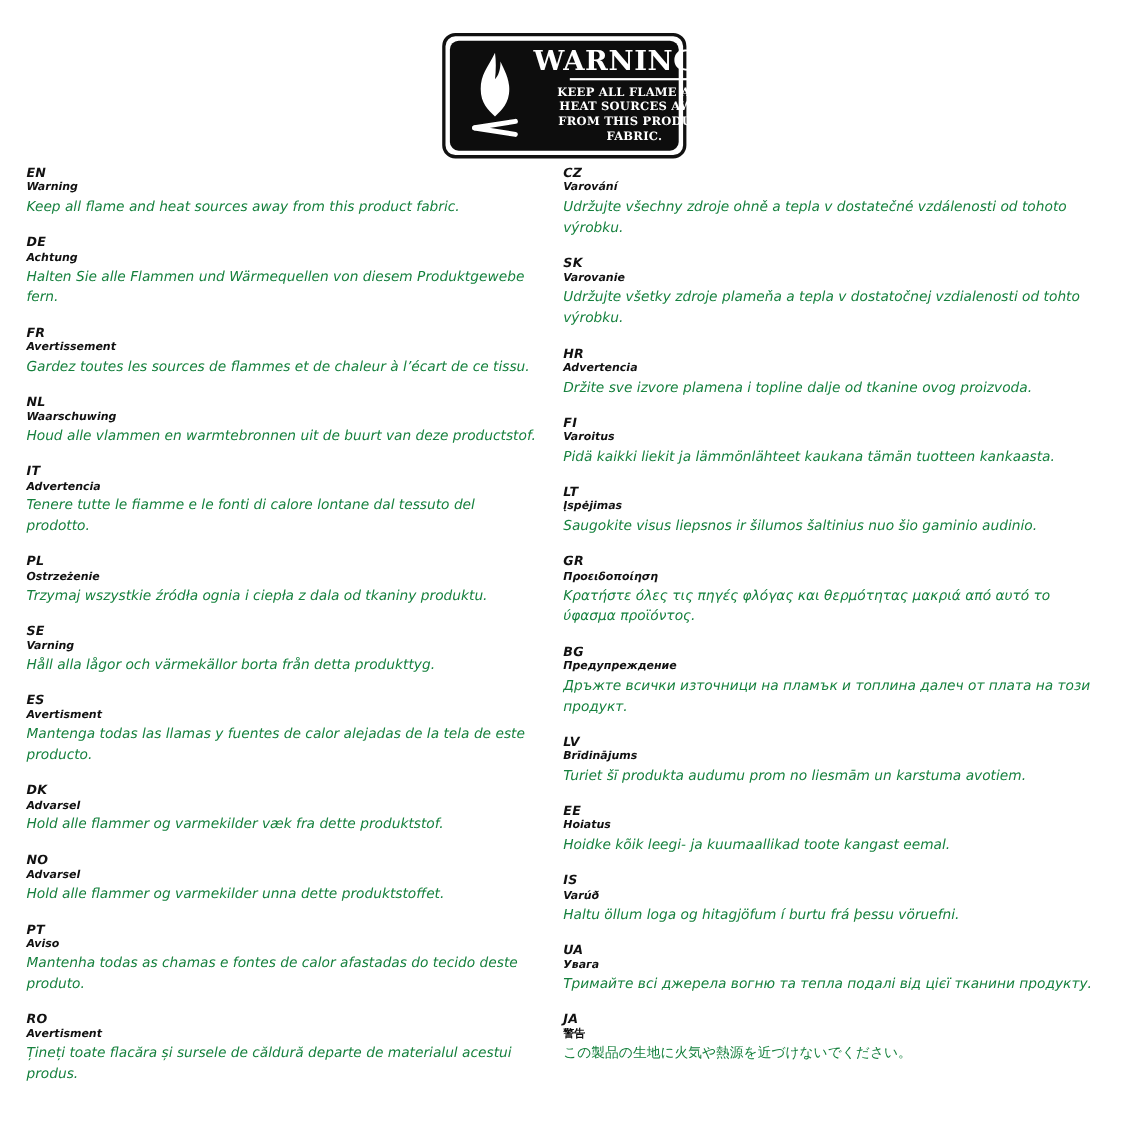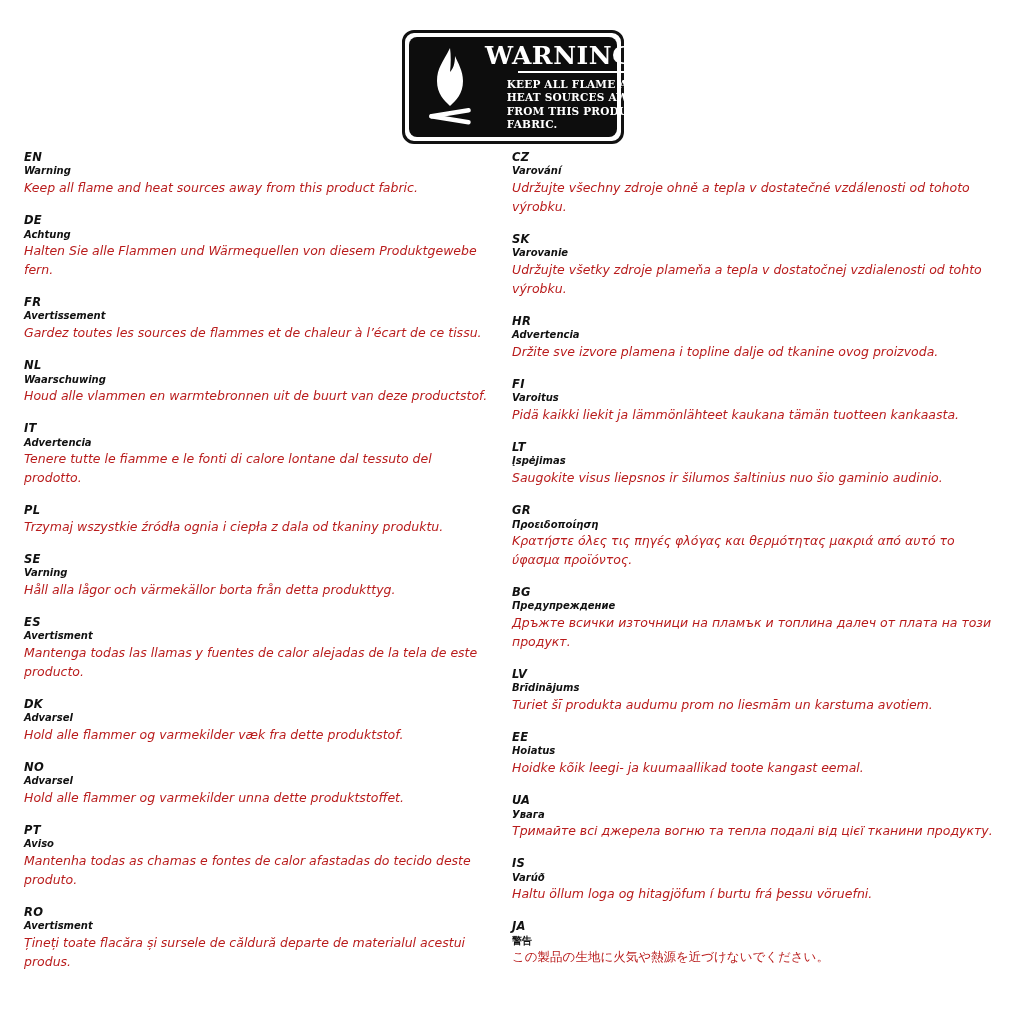--- a/index.html
+++ b/index.html
@@ -73,21 +73,21 @@
     height: 2px;
     background: #ffffff;
     margin-bottom: 5px;
   }
   .badge-sub {
     font-family: "DejaVu Serif", "Liberation Serif", serif;
     font-weight: bold;
     font-size: 10.5px;
     line-height: 1.28;
     color: #ffffff;
-    text-align: left;
+    text-align: center;
     letter-spacing: 0.2px;
   }
 
   
   .columns {
     position: absolute;
     top: 150px;
     left: 0;
     width: 1024px;
     display: flex;
@@ -113,21 +113,21 @@
   .entry .head {
     font-size: 10px;
     font-weight: bold;
     font-style: italic;
     color: #111111;
     line-height: 1.45;
   }
   .entry .body {
     font-size: 12.5px;
     font-style: italic;
-    color: #b91c1c;
+    color: #15803d;
     line-height: 1.5;
   }
   .entry.cjk .head,
   .entry.cjk .body {
     font-style: normal;
   }
 </style>
 </head>
 <body>
 
@@ -182,20 +182,21 @@
         <div class="head">Waarschuwing</div>
         <div class="body">Houd alle vlammen en warmtebronnen uit de buurt van deze productstof.</div>
       </div>
       <div class="entry">
         <div class="code">IT</div>
         <div class="head">Advertencia</div>
         <div class="body">Tenere tutte le fiamme e le fonti di calore lontane dal tessuto del prodotto.</div>
       </div>
       <div class="entry">
         <div class="code">PL</div>
+        <div class="head">Ostrzeżenie</div>
         <div class="body">Trzymaj wszystkie źródła ognia i ciepła z dala od tkaniny produktu.</div>
       </div>
       <div class="entry">
         <div class="code">SE</div>
         <div class="head">Varning</div>
         <div class="body">Håll alla lågor och värmekällor borta från detta produkttyg.</div>
       </div>
       <div class="entry">
         <div class="code">ES</div>
         <div class="head">Avertisment</div>
@@ -264,28 +265,28 @@
         <div class="code">LV</div>
         <div class="head">Brīdinājums</div>
         <div class="body">Turiet šī produkta audumu prom no liesmām un karstuma avotiem.</div>
       </div>
       <div class="entry">
         <div class="code">EE</div>
         <div class="head">Hoiatus</div>
         <div class="body">Hoidke kõik leegi- ja kuumaallikad toote kangast eemal.</div>
       </div>
       <div class="entry">
+        <div class="code">IS</div>
+        <div class="head">Varúð</div>
+        <div class="body">Haltu öllum loga og hitagjöfum í burtu frá þessu vöruefni.</div>
+      </div>
+      <div class="entry">
         <div class="code">UA</div>
         <div class="head">Увага</div>
         <div class="body">Тримайте всі джерела вогню та тепла подалі від цієї тканини продукту.</div>
-      </div>
-      <div class="entry">
-        <div class="code">IS</div>
-        <div class="head">Varúð</div>
-        <div class="body">Haltu öllum loga og hitagjöfum í burtu frá þessu vöruefni.</div>
       </div>
       <div class="entry cjk">
         <div class="code">JA</div>
         <div class="head">警告</div>
         <div class="body">この製品の生地に火気や熱源を近づけないでください。</div>
       </div>
 
     </div>
 
   </div>

